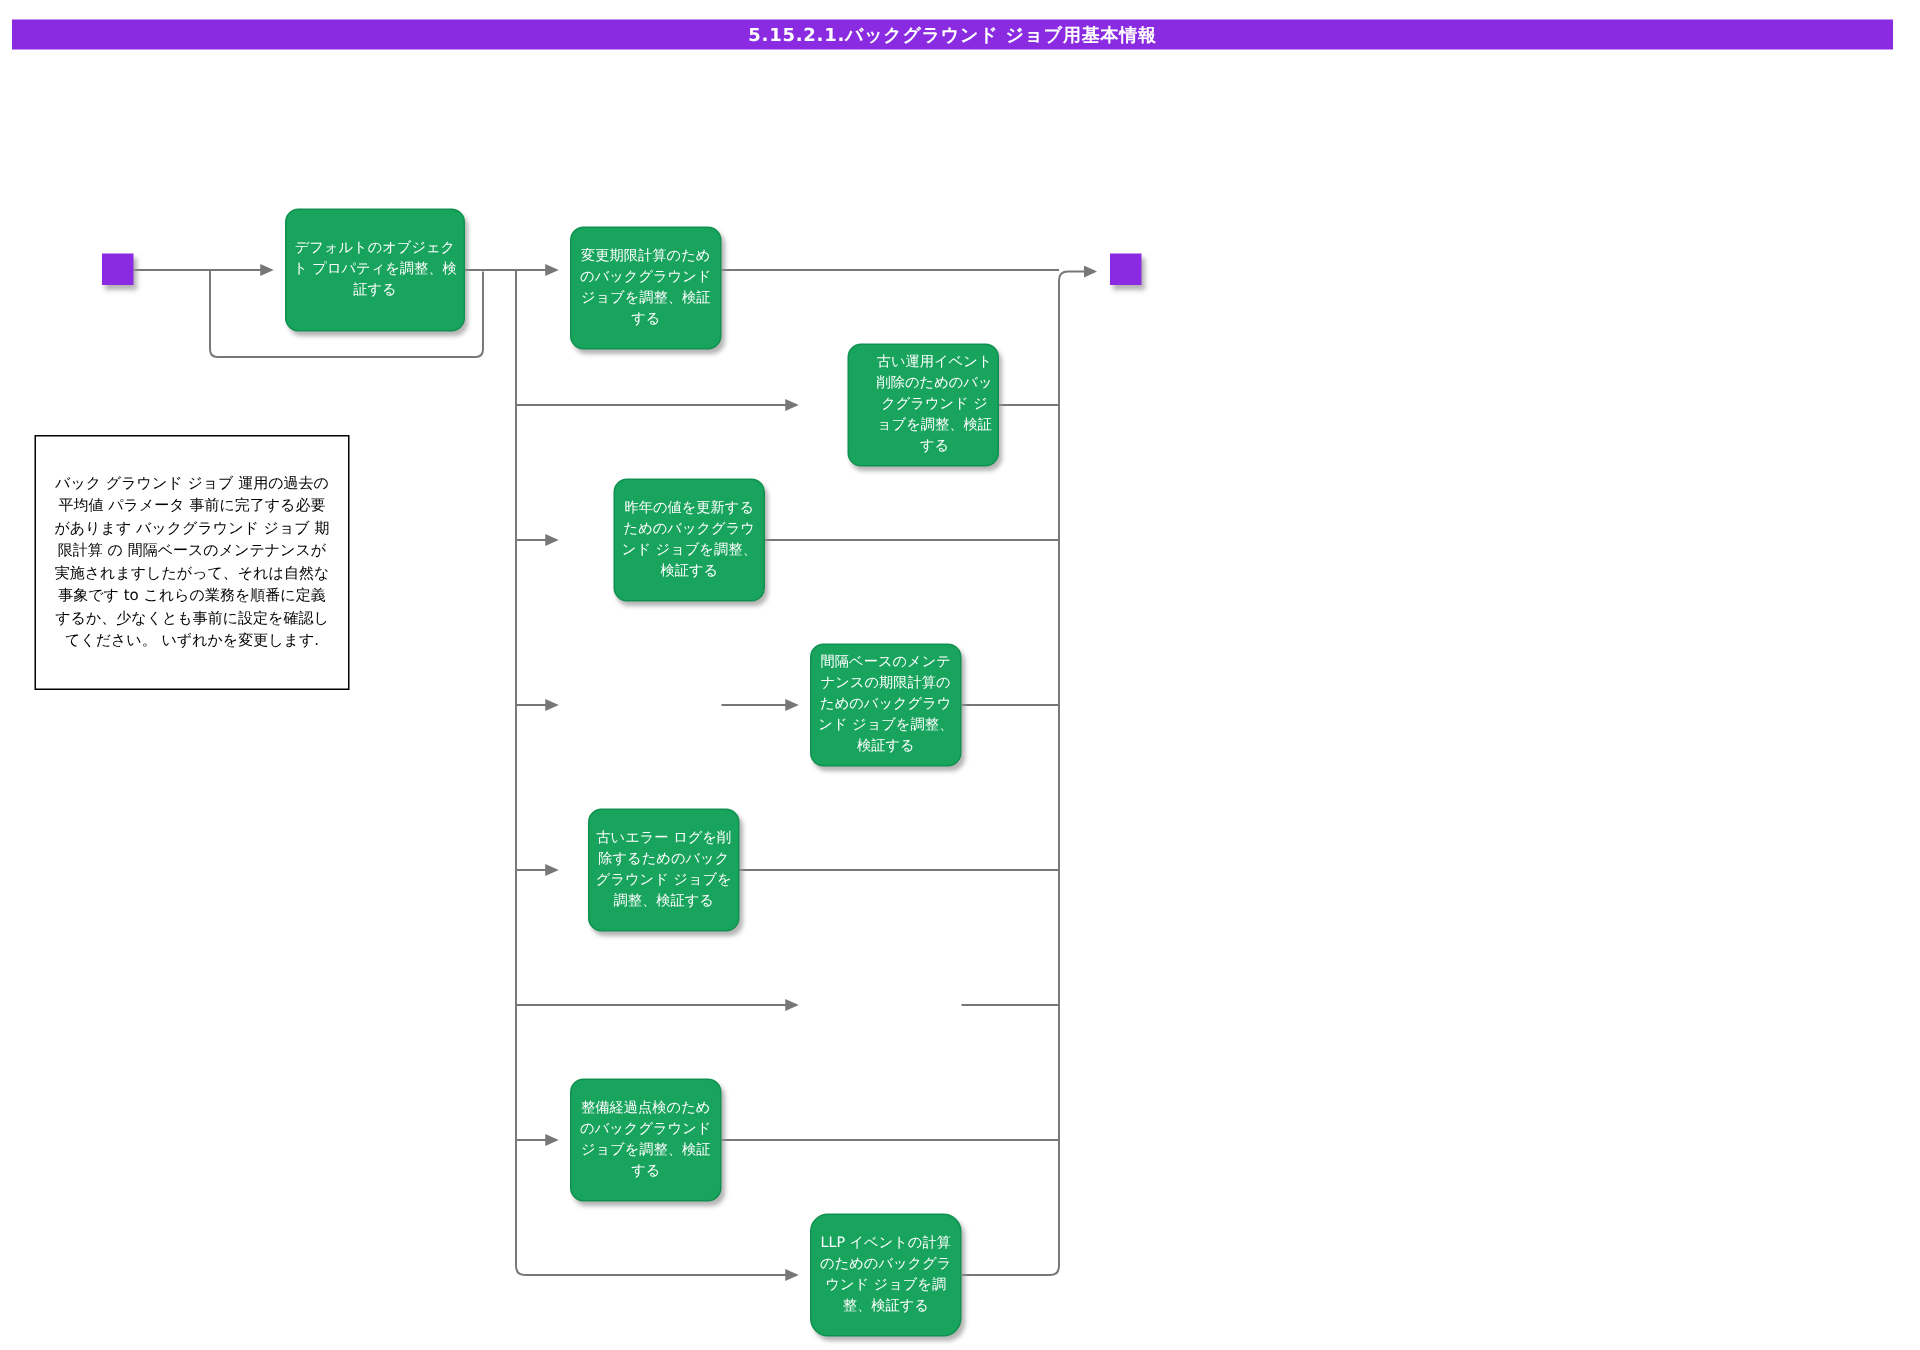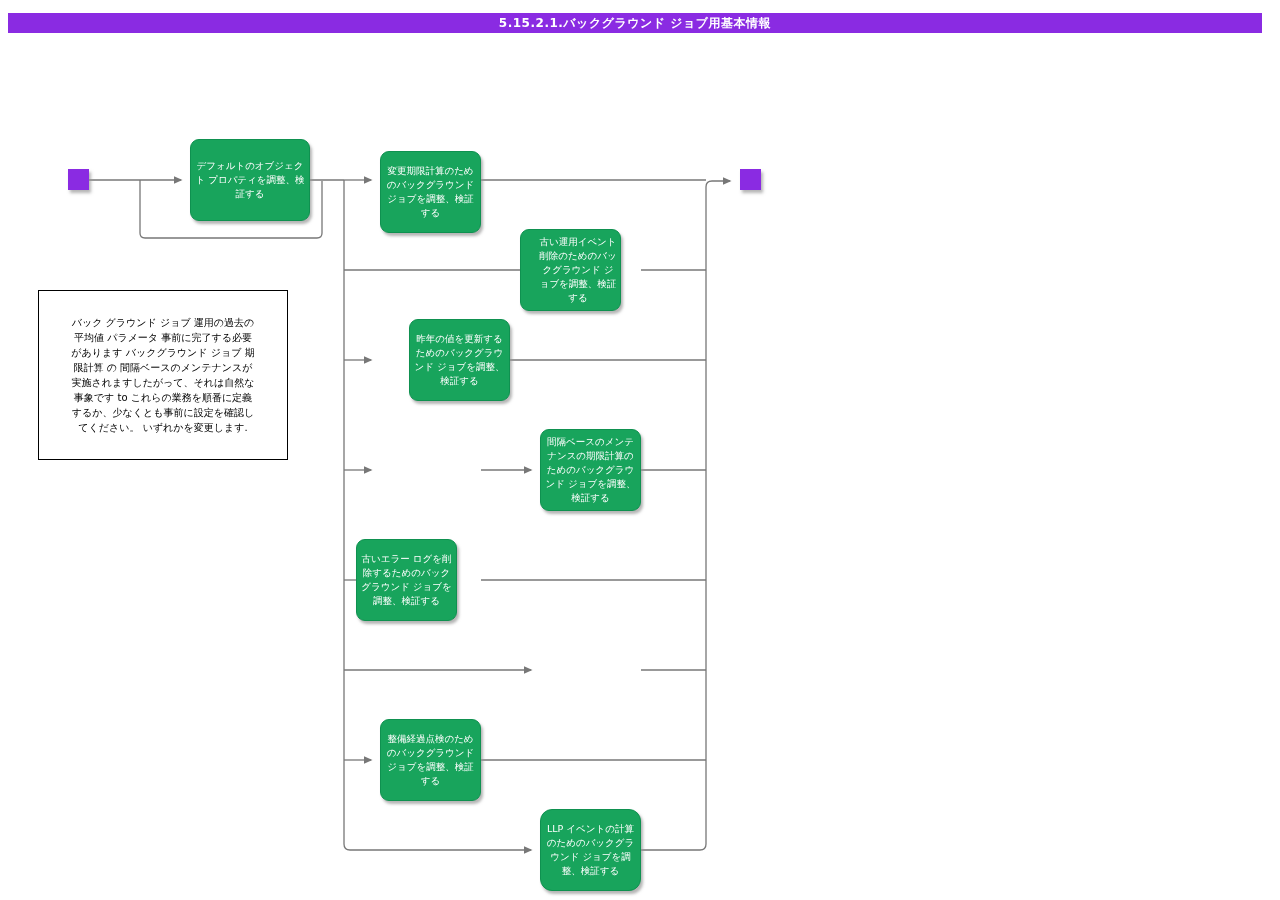--- a/index.html
+++ b/index.html
@@ -24,31 +24,31 @@
   .activity{
     position:absolute;width:101px;height:82px;
     background:#18a45c;border:1.5px solid #0f9150;border-radius:9px;
     box-shadow:2px 3px 3px rgba(150,150,150,.7);
     color:#ffffff;font-size:9.5px;line-height:14px;text-align:center;
     display:flex;align-items:center;justify-content:center;
     box-sizing:border-box;padding:2px 3px;
   }
   .activity.a1{left:190px;top:139px;width:120px;}
   .activity.a2{left:380px;top:139px;margin-top:12px;}
-  .activity.a3{left:520px;top:229px;padding-left:18px;}
+  .activity.a3{left:565px;top:229px;padding-left:18px;}
   .activity.a4{left:380px;top:319px;margin-left:29px;}
   .activity.a5{left:380px;top:429px;}
   .activity.a6{left:540px;top:429px;}
-  .activity.a7{left:356px;top:539px;}
+  .activity.a7{left:392px;top:539px;}
   .activity.a8{left:540px;top:629px;}
   .activity.a9{left:380px;top:719px;}
   .activity.a10{left:540px;top:809px;border-radius:12px;}
 
   .note{
-    position:absolute;left:38px;top:290px;width:250px;height:170px;
+    position:absolute;left:23px;top:290px;width:210px;height:170px;
     background:#ffffff;border:1px solid #000000;box-sizing:border-box;
     color:#000000;font-size:10px;line-height:15px;text-align:center;
     display:flex;align-items:center;justify-content:center;
     white-space:pre-line;padding:0 4px;
   }
 </style>
 </head>
 <body>
 
 <div id="canvas">

